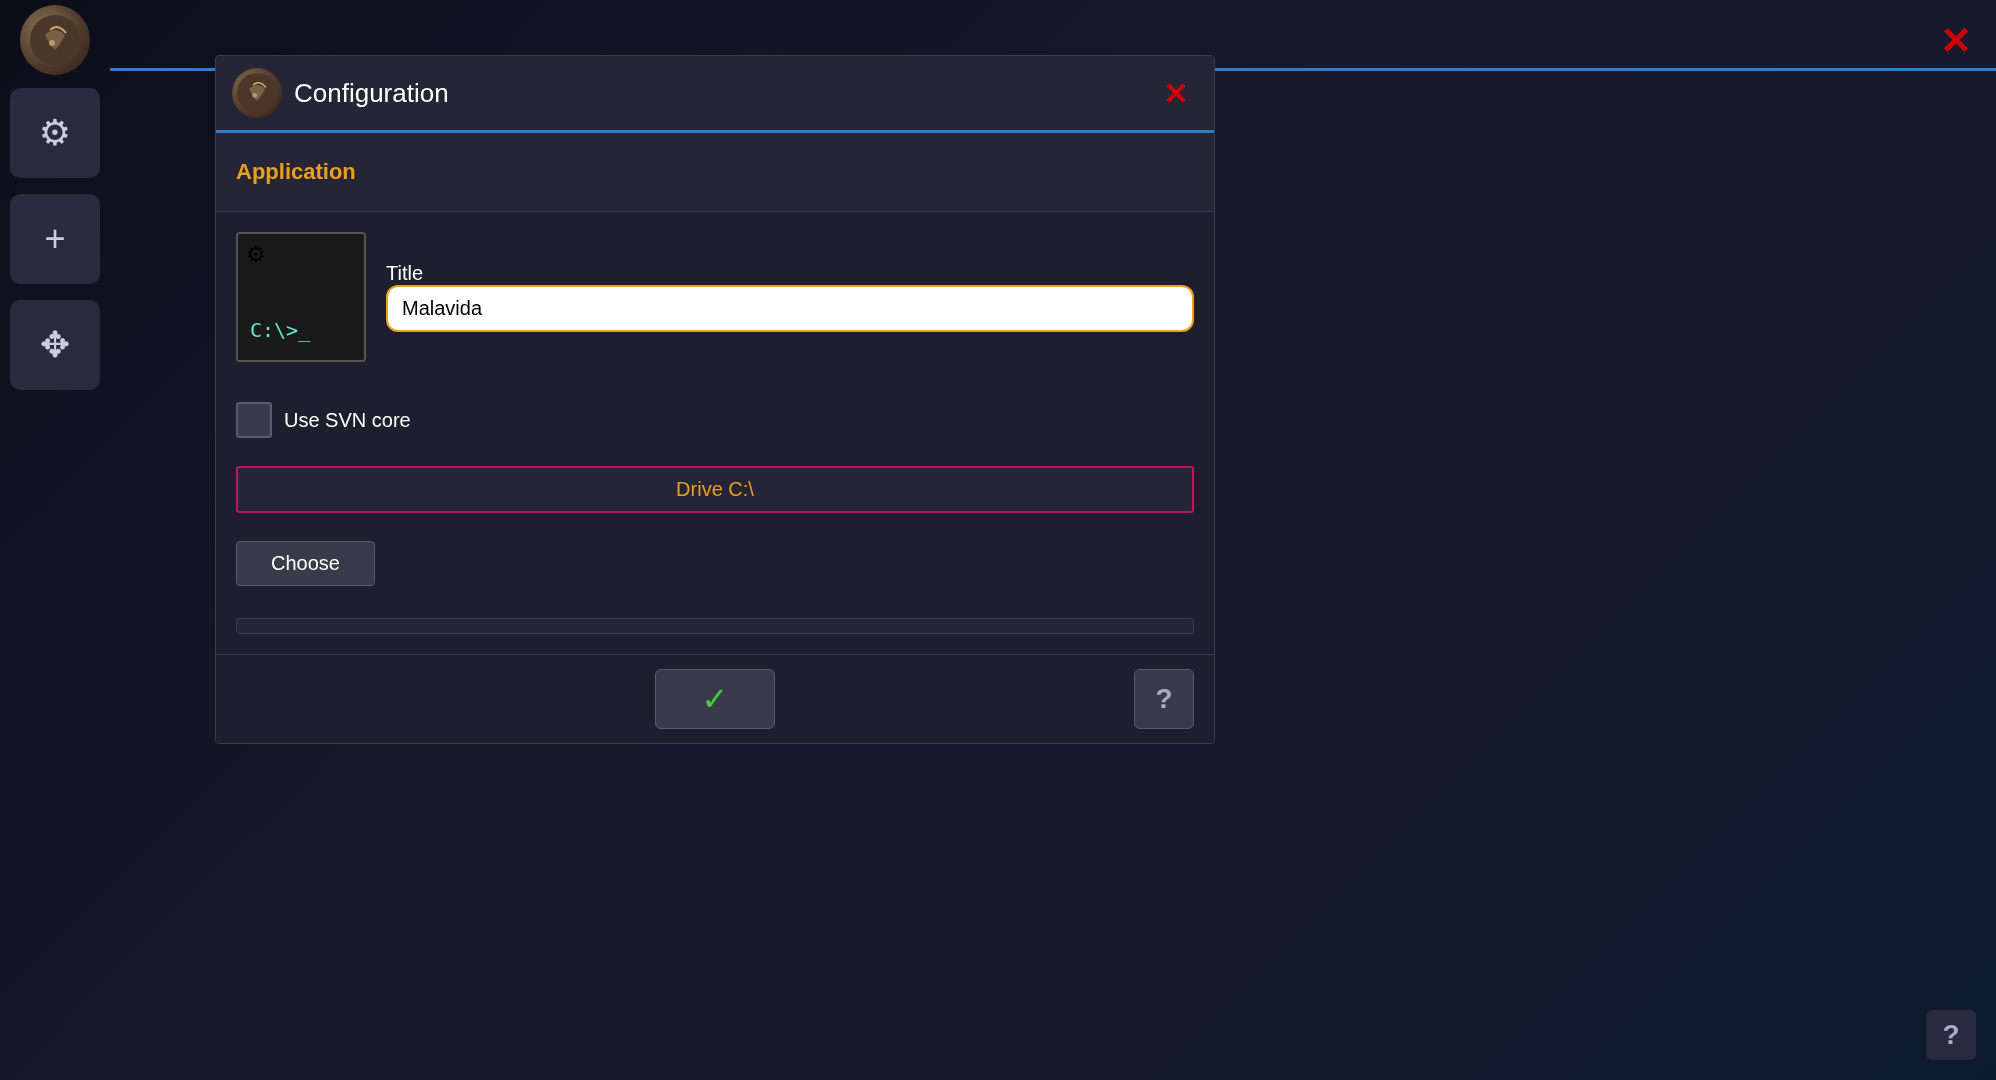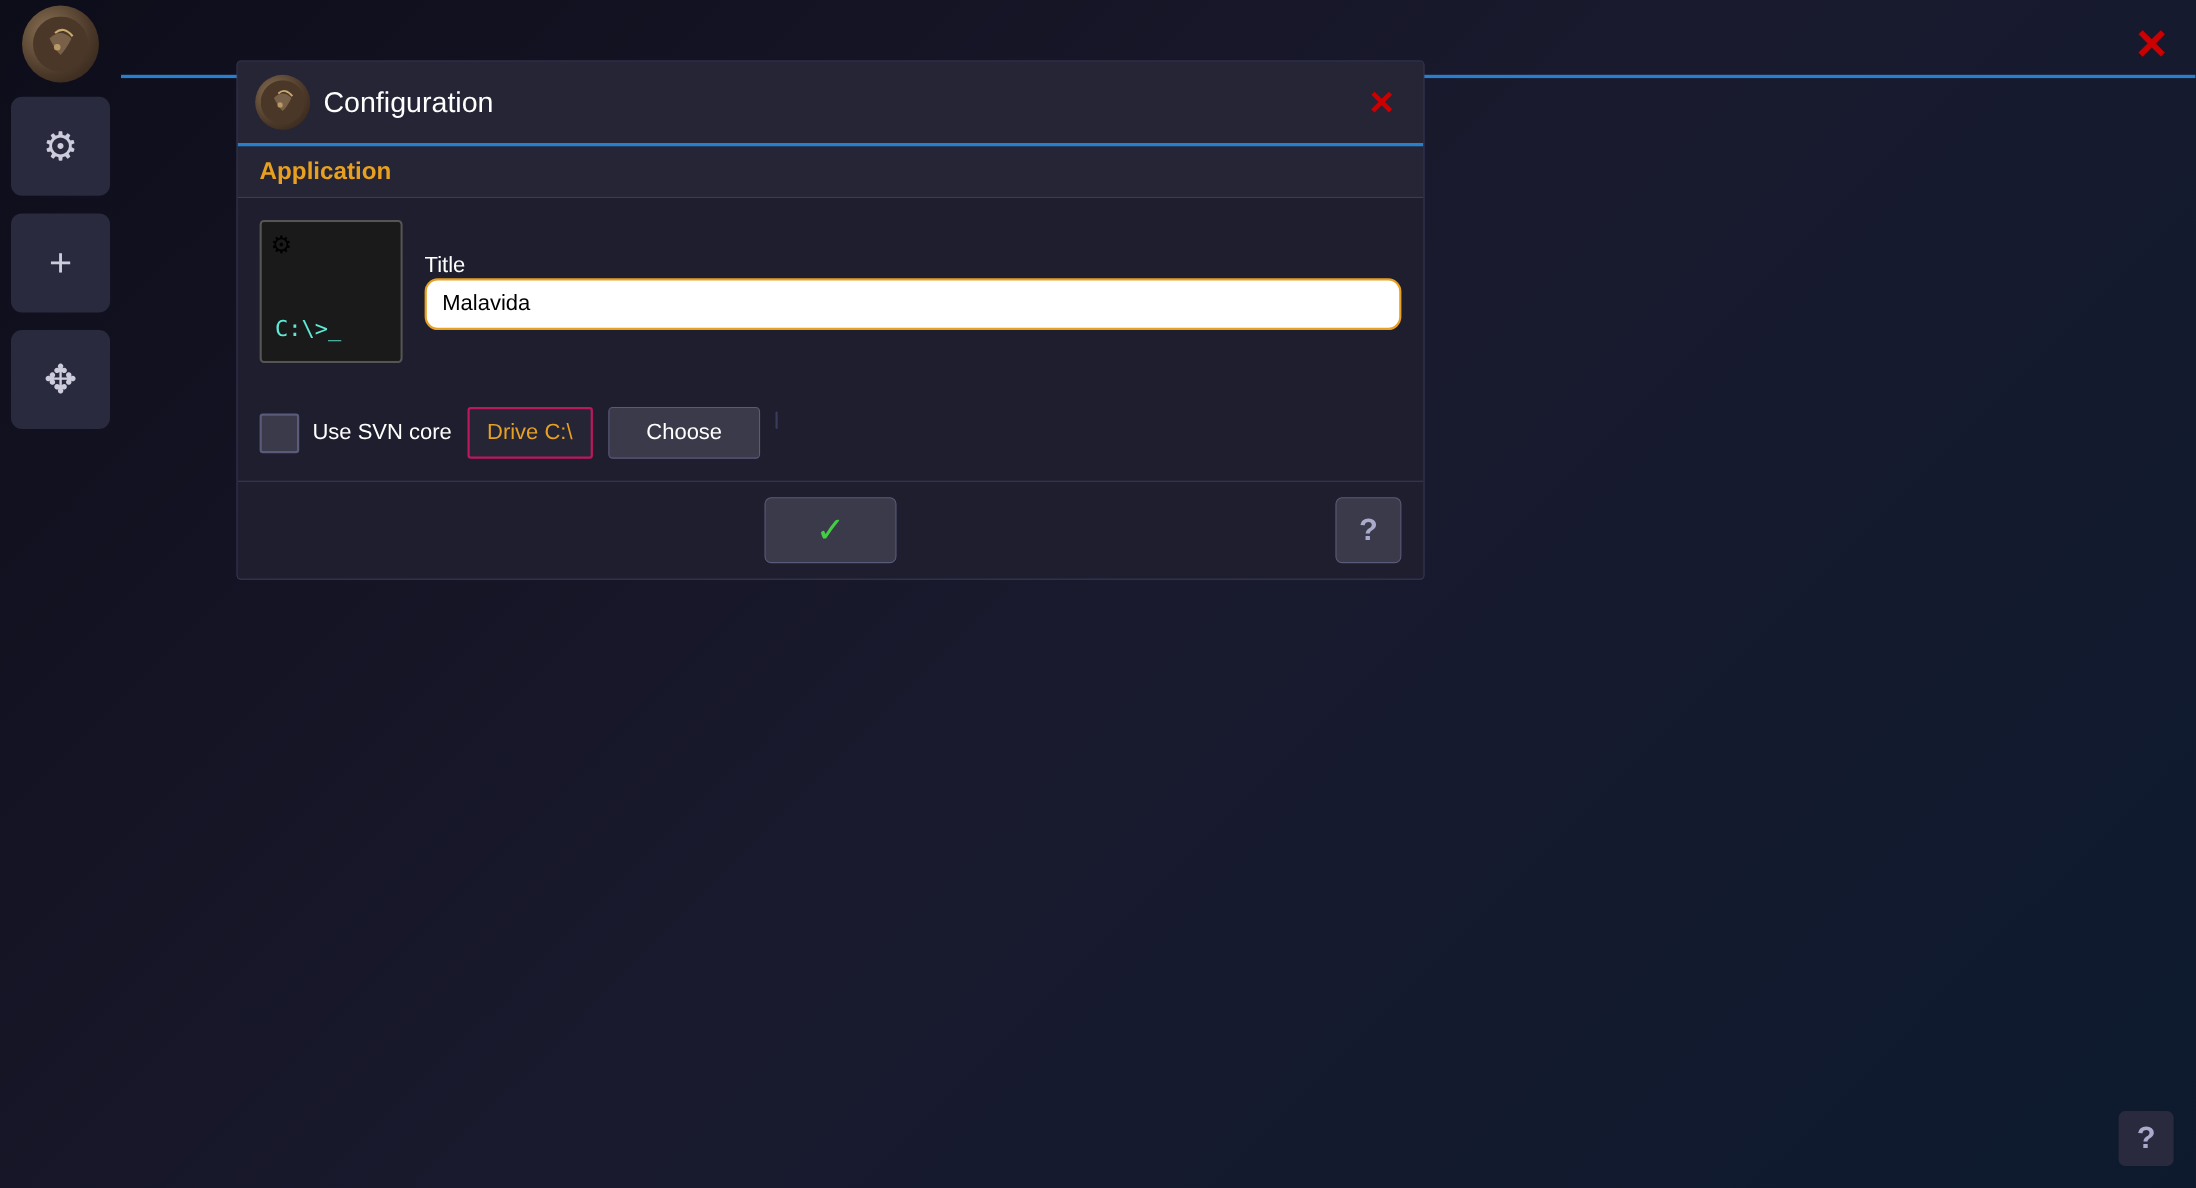--- a/index.html
+++ b/index.html
@@ -124,21 +124,21 @@
       height: 3px;
       background: #2a7fcc;
       z-index: 4;
     }
 
     
     .dialog-overlay {
       position: absolute;
       left: 215px;
       top: 55px;
-      width: 1080px;
+      width: 1000px;
       background: #1e1e2e;
       border: 1px solid #3a3a5a;
       border-radius: 4px;
       z-index: 20;
       overflow: hidden;
     }
 
     
     .dialog-titlebar {
       background: #252535;
@@ -187,21 +187,21 @@
     }
 
     
     .dialog-content {
       padding: 0;
     }
 
     
     .section-header {
       background: #252535;
-      padding: 10px 20px;
+      padding: 26px 20px;
       border-bottom: 1px solid #3a3a5a;
     }
 
     .section-title {
       color: #e8a020;
       font-size: 22px;
       font-weight: bold;
     }
 
     
@@ -277,22 +277,22 @@
 
     
     .hardware-section {
       padding: 0;
       background: #1e1e2e;
     }
 
     .hardware-body {
       padding: 20px;
       display: flex;
-      flex-direction: row;
-      gap: 14px;
+      flex-direction: column;
+      gap: 28px;
     }
 
     .checkbox-row {
       display: flex;
       align-items: center;
       gap: 12px;
     }
 
     .checkbox-box {
       width: 36px;

